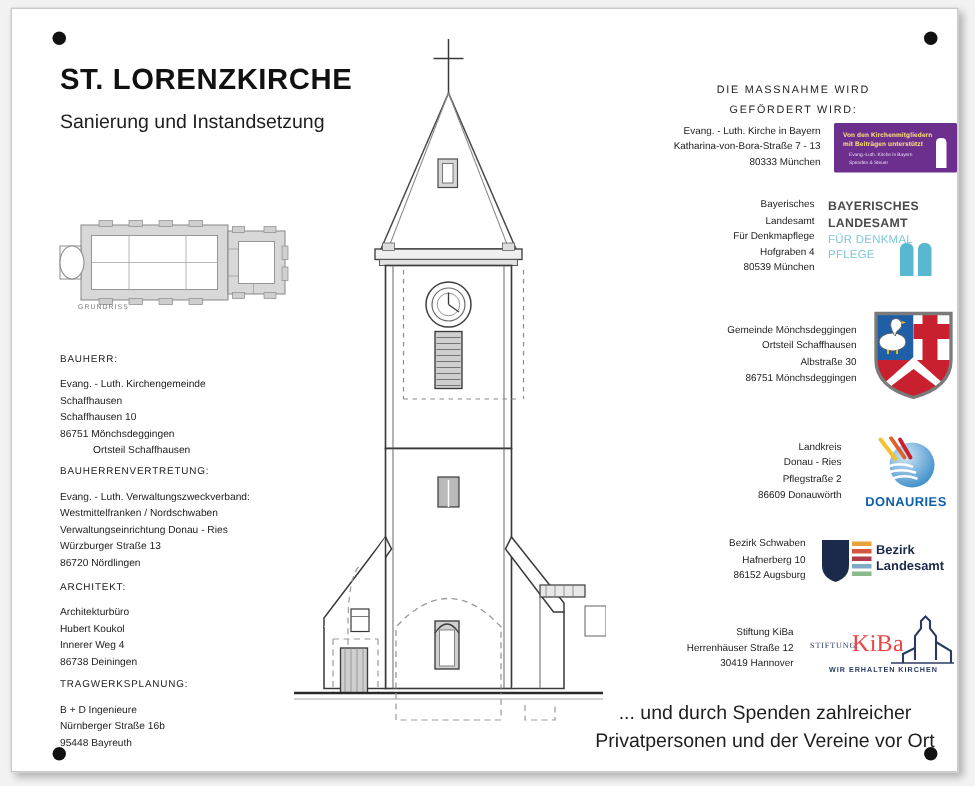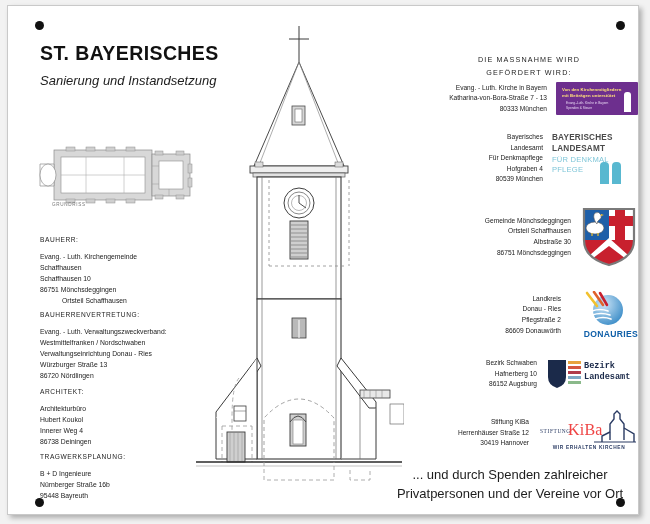--- a/index.html
+++ b/index.html
@@ -30,21 +30,20 @@
 
   
   #leftcol{position:absolute;left:32px;top:36px;width:190px;}
   .title{
     font-size:19.5px;font-weight:bold;letter-spacing:0.4px;color:#111;
     white-space:nowrap;
   }
   .subtitle{
     font-size:13px;color:#1d1d1d;margin-top:7px;line-height:1.42;
     font-weight:400;
-    font-style:italic;
   }
 
   #plan{position:absolute;left:28px;top:140px;width:180px;height:62px;}
   .plan-label{
     position:absolute;left:44px;top:196px;font-size:4.6px;color:#777;
     letter-spacing:0.7px;
   }
 
   .blk{position:absolute;left:32px;width:200px;color:#1b1b1b;}
   .blk .hd{font-size:6.6px;letter-spacing:0.55px;margin-bottom:8px;color:#222;}
@@ -87,24 +86,24 @@
 
   .logo-blfd{width:86px;height:52px;position:relative;}
   .logo-blfd .t1{position:absolute;left:0;top:1px;font-size:8.2px;font-weight:bold;color:#4a4a4a;letter-spacing:0.2px;}
   .logo-blfd .t2{position:absolute;left:0;top:12px;font-size:8.2px;font-weight:bold;color:#4a4a4a;letter-spacing:0.2px;}
   .logo-blfd .t3{position:absolute;left:0;top:23px;font-size:7.6px;color:#7fc6d8;letter-spacing:0.2px;}
   .logo-blfd .t4{position:absolute;left:0;top:33px;font-size:7.6px;color:#7fc6d8;letter-spacing:0.2px;}
   .logo-blfd .p1{position:absolute;left:48px;top:30px;width:9px;height:22px;background:#58b8d0;border-radius:4px 4px 0 0;}
   .logo-blfd .p2{position:absolute;left:60px;top:30px;width:9px;height:22px;background:#58b8d0;border-radius:4px 4px 0 0;}
 
   .logo-donau{width:68px;height:48px;position:relative;}
-  .logo-donau .txt{position:absolute;left:0;bottom:0;width:68px;text-align:right;
+  .logo-donau .txt{position:absolute;left:0;bottom:0;width:68px;text-align:center;
     font-size:8.6px;font-weight:bold;color:#0f5fa8;letter-spacing:0.3px;}
 
-  .logo-bezirk{width:92px;height:30px;position:relative;display:flex;align-items:flex-end;font-family:Liberation Mono, monospace;}
+  .logo-bezirk{width:92px;height:30px;position:relative;display:flex;align-items:flex-end;}
   .logo-bezirk .txt{position:absolute;left:38px;top:2px;font-size:8.6px;font-weight:bold;
     color:#1b2a4a;line-height:1.28;}
 
   .logo-kiba{width:100px;height:46px;position:relative;}
   .logo-kiba .st{position:absolute;left:2px;top:18px;font-size:5.4px;color:#2a3b63;
     letter-spacing:0.6px;font-family:"Liberation Serif",serif;}
   .logo-kiba .ki{position:absolute;left:30px;top:11px;font-size:16px;color:#ef4444;
     font-family:"Liberation Serif",serif;letter-spacing:0.2px;}
   .logo-kiba .sl{position:absolute;left:2px;top:35px;width:98px;text-align:center;
     font-size:4.8px;color:#2a3b63;font-weight:bold;letter-spacing:0.65px;}
@@ -114,21 +113,21 @@
 
 <div id="board">
 <div id="page">
 
   <div class="dot tl"></div>
   <div class="dot tr"></div>
   <div class="dot bl"></div>
   <div class="dot br"></div>
 
   <div id="leftcol">
-    <div class="title">ST. BAYERISCHES</div>
+    <div class="title">ST. LORENZKIRCHE</div>
     <div class="subtitle">
       <div>Sanierung und Instandsetzung</div>
     </div>
   </div>
 
   <svg id="plan" viewBox="0 0 180 62">
     <g fill="#d8d8d8" stroke="#8c8c8c" stroke-width="0.7">
       <rect x="18" y="4" width="98" height="50"></rect>
       <rect x="116" y="8" width="38" height="42"></rect>
     </g>

